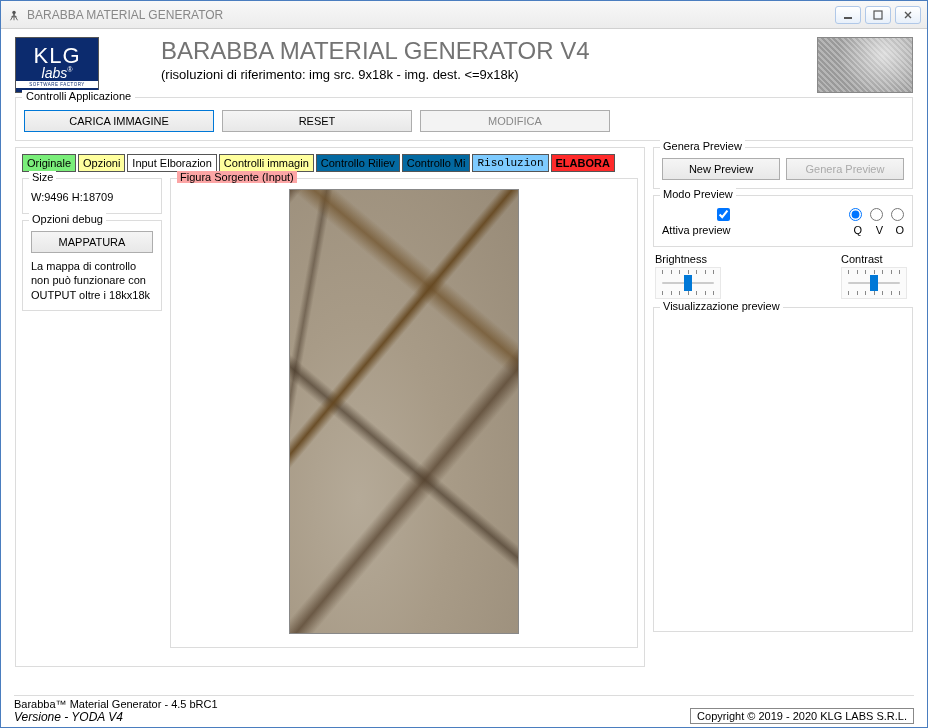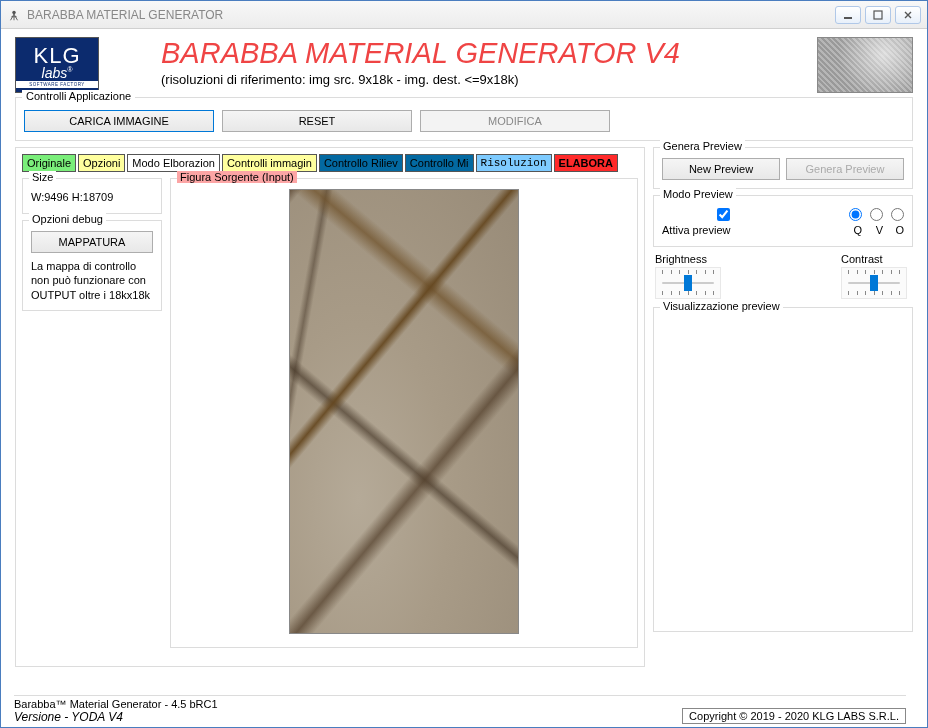--- a/index.html
+++ b/index.html
@@ -10,21 +10,21 @@
 .winbtns { display: flex; gap: 4px; }
 .winbtn { width: 26px; height: 18px; border: 1px solid #b0c8e8; border-radius: 3px; background: linear-gradient(#fff,#e8f0fa); display: flex; align-items: center; justify-content: center; font-size: 9px; color: #555; cursor: pointer; }
 .winbtn svg { width: 10px; height: 10px; }
 
 .header { display: flex; padding: 8px 14px 4px 14px; align-items: flex-start; }
 .logo { width: 84px; height: 56px; background: #0c2b6e; border: 1px solid #555; display: flex; flex-direction: column; align-items: center; justify-content: center; color: #fff; }
 .logo .klg { font-size: 22px; font-weight: normal; letter-spacing: 1px; }
 .logo .labs { font-size: 14px; font-style: italic; margin-top: -4px; }
 .logo .sub { font-size: 4.5px; background: #fff; color: #0c2b6e; width: 100%; text-align: center; padding: 1px 0; letter-spacing: 0.5px; }
 .header-text { flex: 1; padding-left: 62px; }
-.header-text h1 { font-size: 29px; font-family: Arial, sans-serif; font-weight: normal; color: #ef4444; font-style: italic; }
+.header-text h1 { font-size: 24px; font-family: Arial, sans-serif; font-weight: normal; color: #737373; }
 .header-text .sub { font-size: 13px; color: #000; margin-top: 2px; }
 .header-img { width: 96px; height: 56px; border: 1px solid #888; background: #999; background-image: repeating-linear-gradient(45deg,#888,#888 2px,#aaa 2px,#aaa 4px), radial-gradient(circle at 70% 30%, #ccc 0%, #777 60%); background-blend-mode: overlay; }
 
 .fieldset { border: 1px solid #dcdcdc; margin: 2px 14px; position: relative; padding: 8px; }
 .fieldset > .legend { position: absolute; top: -8px; left: 6px; background: #fff; padding: 0 4px; font-size: 11px; color: #000; }
 
 .app-controls { display: flex; gap: 8px; padding-top: 4px; }
 .app-controls button { flex: 0 0 190px; height: 22px; font-size: 11px; border: 1px solid #adadad; background: linear-gradient(#f5f5f5,#e8e8e8); cursor: pointer; }
 .app-controls button.primary { border: 1px solid #0078d7; color: #000; }
 .app-controls button:disabled { color: #888; background: #f3f3f3; cursor: default; }
@@ -73,21 +73,21 @@
 .slider { width: 66px; height: 32px; border: 1px solid #e8e8e8; position: relative; background: #fbfbfb; }
 .slider::before { content:''; position:absolute; left:6px; right:6px; top:14px; height:2px; background:#ccc; border-radius:1px;}
 .slider .thumb { position:absolute; top:7px; left:28px; width:8px; height:16px; background:#0078d7; }
 .slider .ticks { position:absolute; left:6px; right:6px; bottom:2px; height:5px; display:flex; justify-content:space-between; }
 .slider .ticks span { width:1px; height:4px; background:#888; }
 .slider .ticks-top { bottom:auto; top:2px; }
 
 .viz-preview { border: 1px solid #dcdcdc; height: 325px; position: relative; padding: 8px; }
 .viz-preview > .legend { position: absolute; top: -8px; left: 6px; background: #fff; padding: 0 3px; font-size: 11px; }
 
-.footer { position: absolute; bottom: 4px; left: 14px; right: 22px; }
+.footer { position: absolute; bottom: 4px; left: 14px; right: 14px; }
 .footer-line { border-top: 1px solid #dcdcdc; margin-bottom: 2px; }
 .footer-row { display: flex; justify-content: space-between; align-items: flex-end; font-size: 11px; }
 .footer-left .v1 { font-size: 11px; }
 .footer-left .v2 { font-size: 12px; font-style: italic; }
 .copyright { border: 1px solid #888; padding: 1px 6px; font-size: 11px; }
 input[type=checkbox], input[type=radio] { margin: 0; }
 </style>
 </head>
 <body>
 
@@ -138,21 +138,21 @@
     <button>RESET</button>
     <button disabled="">MODIFICA</button>
   </div>
 </div>
 
 <div class="main-row">
   <div class="left-col">
     <div class="tabs" id="tabs">
         <div class="tab green">Originale</div>
         <div class="tab yellow">Opzioni</div>
-        <div class="tab white">Modo Elborazion</div>
+        <div class="tab white">Input Elborazion</div>
         <div class="tab yellow">Controlli immagin</div>
         <div class="tab pink">Controllo Riliev</div>
         <div class="tab pink">Controllo Mi</div>
         <div class="tab blue">Risoluzion</div>
         <div class="tab red">ELABORA</div>
       </div>
     <div class="inner-row">
       <div class="size-col">
         <div class="fs-small">
           <div class="legend">Size</div>

